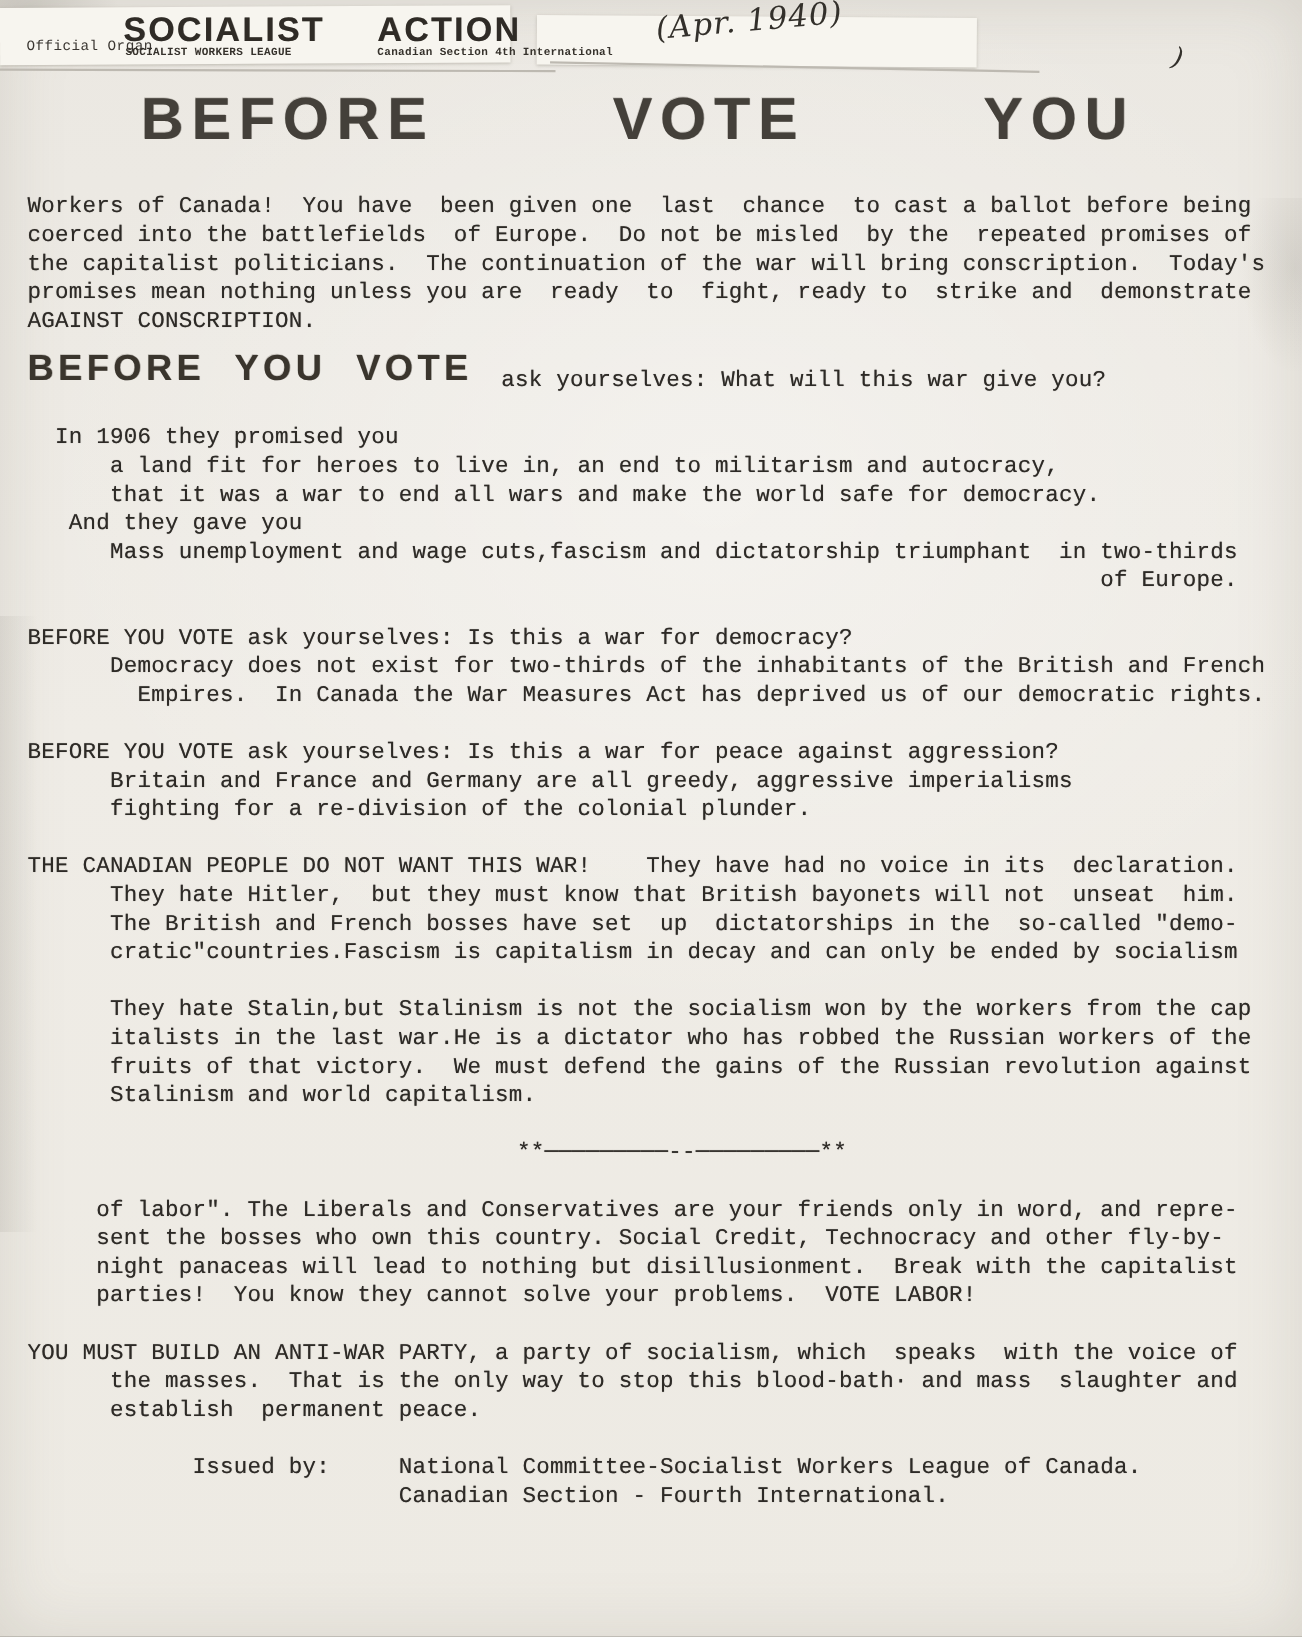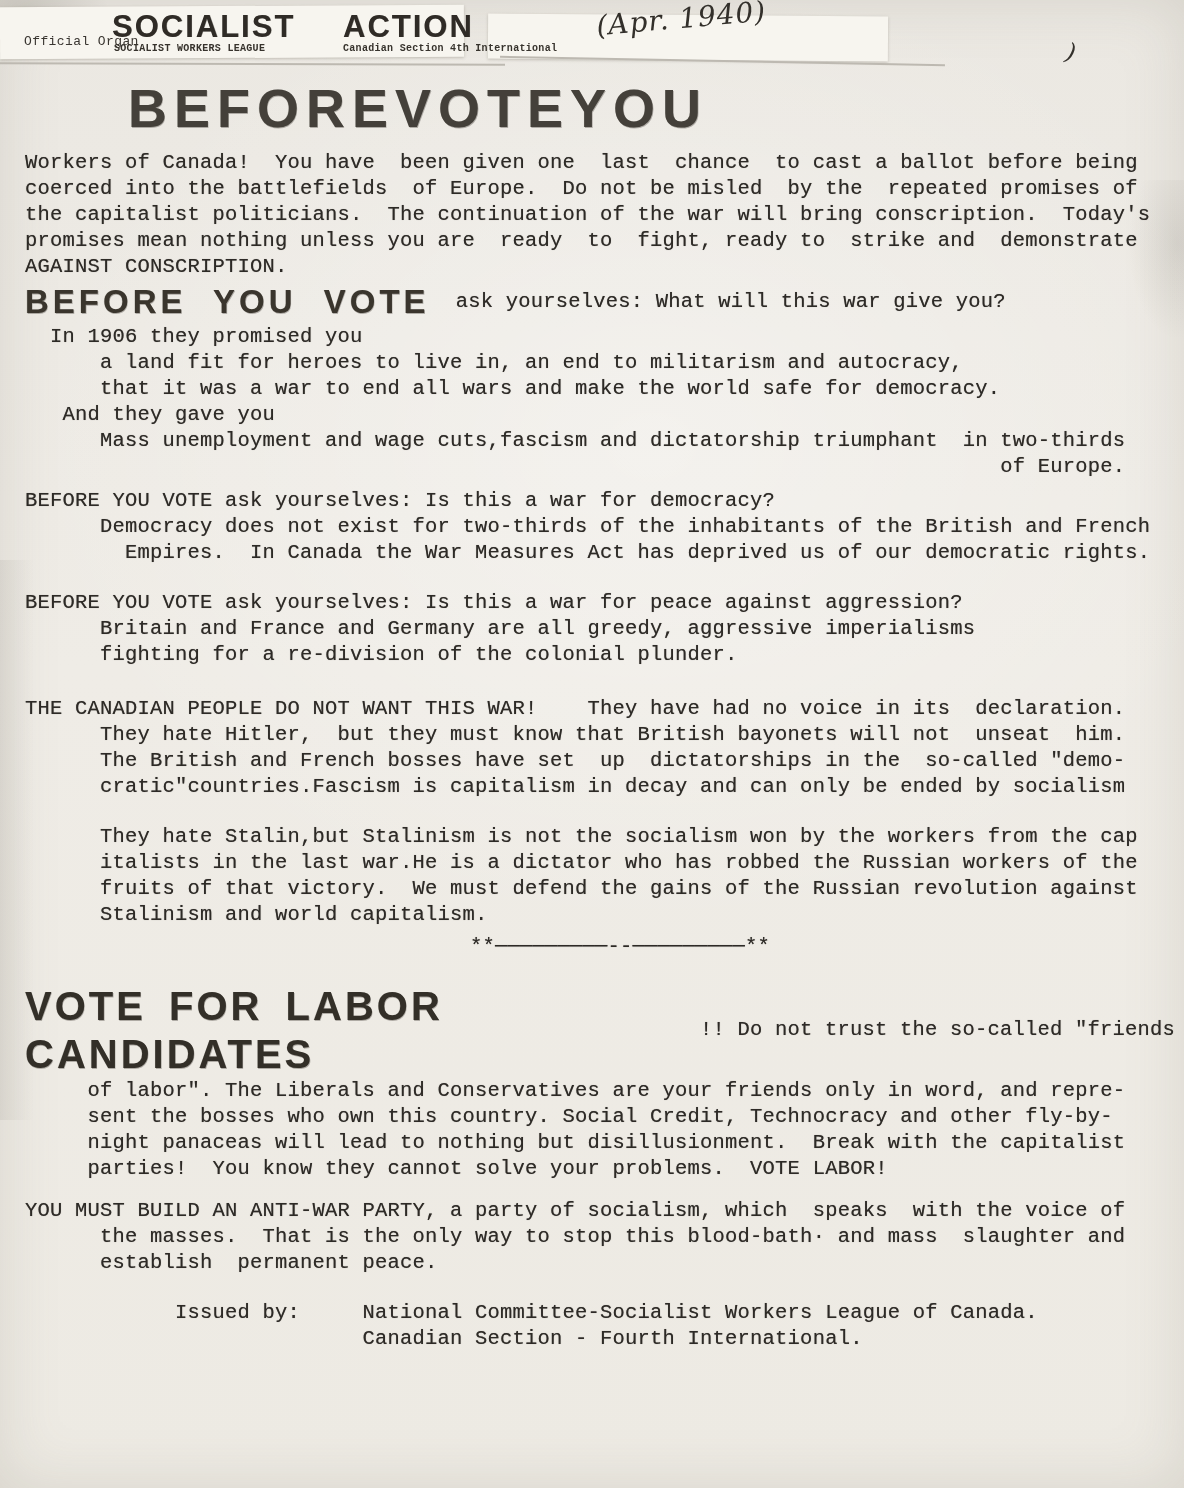--- a/index.html
+++ b/index.html
@@ -40,33 +40,34 @@
   .mast-big.act { left:343px; }
   .mast-sub { position:absolute; top:43px; font-size:10px; font-weight:700; letter-spacing:.3px; color:#36322c; }
   .mast-sub.soc { left:114px; }
   .mast-sub.act { left:343px;font-family:Liberation Mono, monospace; }
   .hand { font-family:"DejaVu Serif","Liberation Serif",serif; font-style:italic; color:#33302b; }
   .date-note { position:absolute; left:596px; top:2px; font-size:28px; letter-spacing:1px;
     transform:rotate(-5deg); }
   .pen-mark { position:absolute; left:1066px; top:38px; font-size:24px; transform:rotate(14deg); }
   
   .headline { position:absolute; left:128px; top:80px; width:904px;
-    display:flex; justify-content:flex-start; align-items:baseline; }
+    display:flex; justify-content:space-between; align-items:baseline; }
   .stamp { font-family:"Liberation Sans","DejaVu Sans",sans-serif; font-weight:700; color:#3a352d;
     text-shadow:.6px .6px 0 rgba(58,53,45,.35), -.4px -.4px 0 rgba(58,53,45,.2); }
   .stamp-xl { font-size:54px; line-height:56px; letter-spacing:7px; color:#44403a; }
   .stamp-md { font-size:33px; line-height:40px; letter-spacing:4px; word-spacing:14px; }
   .stamp-lg { font-size:40px; line-height:48px; letter-spacing:3px; word-spacing:9px; color:#332f28; }
   
   .doc { position:absolute; left:25px; top:150px; width:1150px; }
   .doc pre, .lead {
     font-family:"Liberation Mono","DejaVu Sans Mono",monospace;
     font-size:20.5px; line-height:26px; letter-spacing:.2px;
     white-space:pre; color:#2d2a26;
     text-shadow:0 0 .7px rgba(45,42,38,.6);
+    margin-top:26px;
   }
   .stamp-line { display:flex; align-items:center; }
   .stamp-line.a { margin-top:2px; }
   .stamp-line.a .lead { margin-left:26px; }
   .stamp-line.g { margin-top:22px; }
   .stamp-line.g .lead { margin-left:4px; }
   .pre-a { margin-top:2px; }
   .pre-b { margin-top:8px; }
   .pre-c { margin-top:24px; }
   .pre-d { margin-top:24px; }
@@ -140,24 +141,20 @@
       The British and French bosses have set  up  dictatorships in the  so-called "demo-
       cratic"countries.Fascism is capitalism in decay and can only be ended by socialism</pre>
 
     <pre class="pre-f">      They hate Stalin,but Stalinism is not the socialism won by the workers from the cap
       italists in the last war.He is a dictator who has robbed the Russian workers of the
       fruits of that victory.  We must defend the gains of the Russian revolution against
       Stalinism and world capitalism.</pre>
 
     <pre class="divider">**─────────--─────────**</pre>
 
-    <div class="stamp-line g">
-      <span class="stamp stamp-lg">VOTE FOR LABOR CANDIDATES</span>
-      <span class="lead">!! Do not trust the so-called "friends</span>
-    </div>
     <pre class="pre-g">     of labor". The Liberals and Conservatives are your friends only in word, and repre-
      sent the bosses who own this country. Social Credit, Technocracy and other fly-by-
      night panaceas will lead to nothing but disillusionment.  Break with the capitalist
      parties!  You know they cannot solve your problems.  VOTE LABOR!</pre>
 
     <pre class="pre-h">YOU MUST BUILD AN ANTI-WAR PARTY, a party of socialism, which  speaks  with the voice of
       the masses.  That is the only way to stop this blood-bath· and mass  slaughter and
       establish  permanent peace.</pre>
 
 

